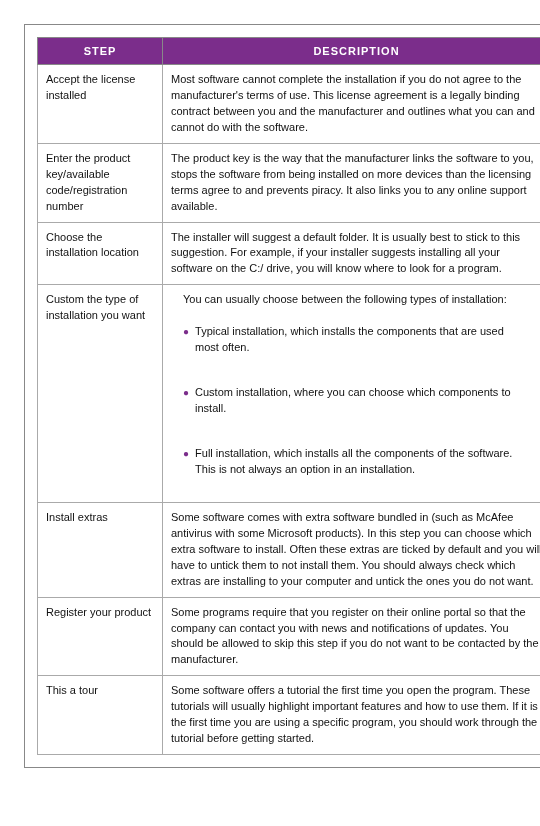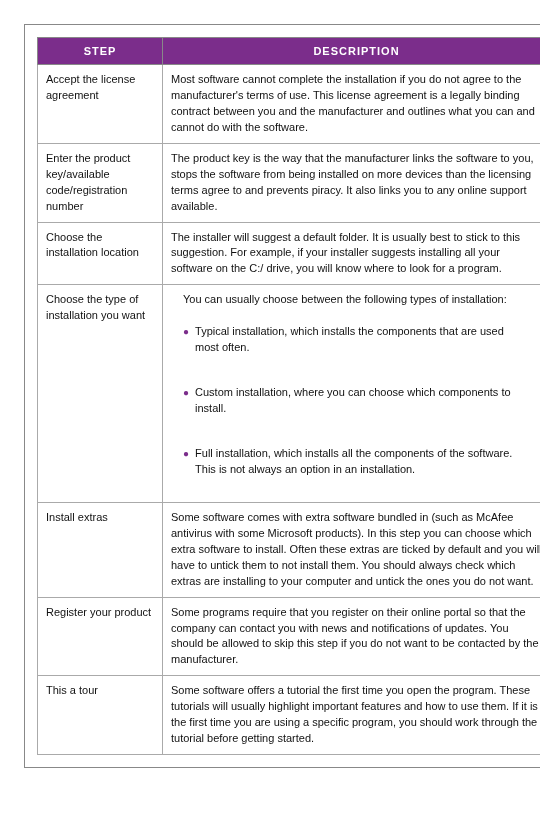--- a/index.html
+++ b/index.html
@@ -84,33 +84,33 @@
 <div class="table-container">
   <table>
     <thead>
       <tr>
         <th>STEP</th>
         <th>DESCRIPTION</th>
       </tr>
     </thead>
     <tbody id="table-body">
     <tr>
-          <td>Accept the license agreement</td>
+          <td>Accept the license installed</td>
           <td>Most software cannot complete the installation if you do not agree to the manufacturer's terms of use. This license agreement is a legally binding contract between you and the manufacturer and outlines what you can and cannot do with the software.</td>
         </tr>
         <tr>
           <td>Enter the product key/available code/registration number</td>
           <td>The product key is the way that the manufacturer links the software to you, stops the software from being installed on more devices than the licensing terms agree to and prevents piracy. It also links you to any online support available.</td>
         </tr>
         <tr>
           <td>Choose the installation location</td>
           <td>The installer will suggest a default folder. It is usually best to stick to this suggestion. For example, if your installer suggests installing all your software on the C:/ drive, you will know where to look for a program.</td>
         </tr>
         <tr>
-          <td>Choose the type of installation you want</td>
+          <td>Custom the type of installation you want</td>
           <td><span>You can usually choose between the following types of installation:</span><ul class="desc-list">
               <li>Typical installation, which installs the components that are used most often.</li>
               <li>Custom installation, where you can choose which components to install.</li>
               <li>Full installation, which installs all the components of the software. This is not always an option in an installation.</li>
             </ul></td>
         </tr>
         <tr>
           <td>Install extras</td>
           <td>Some software comes with extra software bundled in (such as McAfee antivirus with some Microsoft products). In this step you can choose which extra software to install. Often these extras are ticked by default and you will have to untick them to not install them. You should always check which extras are installing to your computer and untick the ones you do not want.</td>
         </tr>

